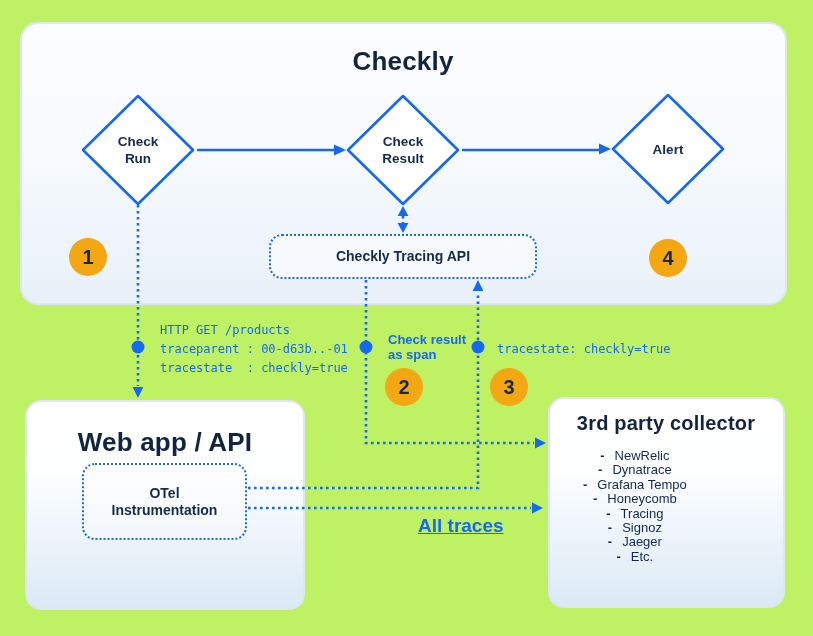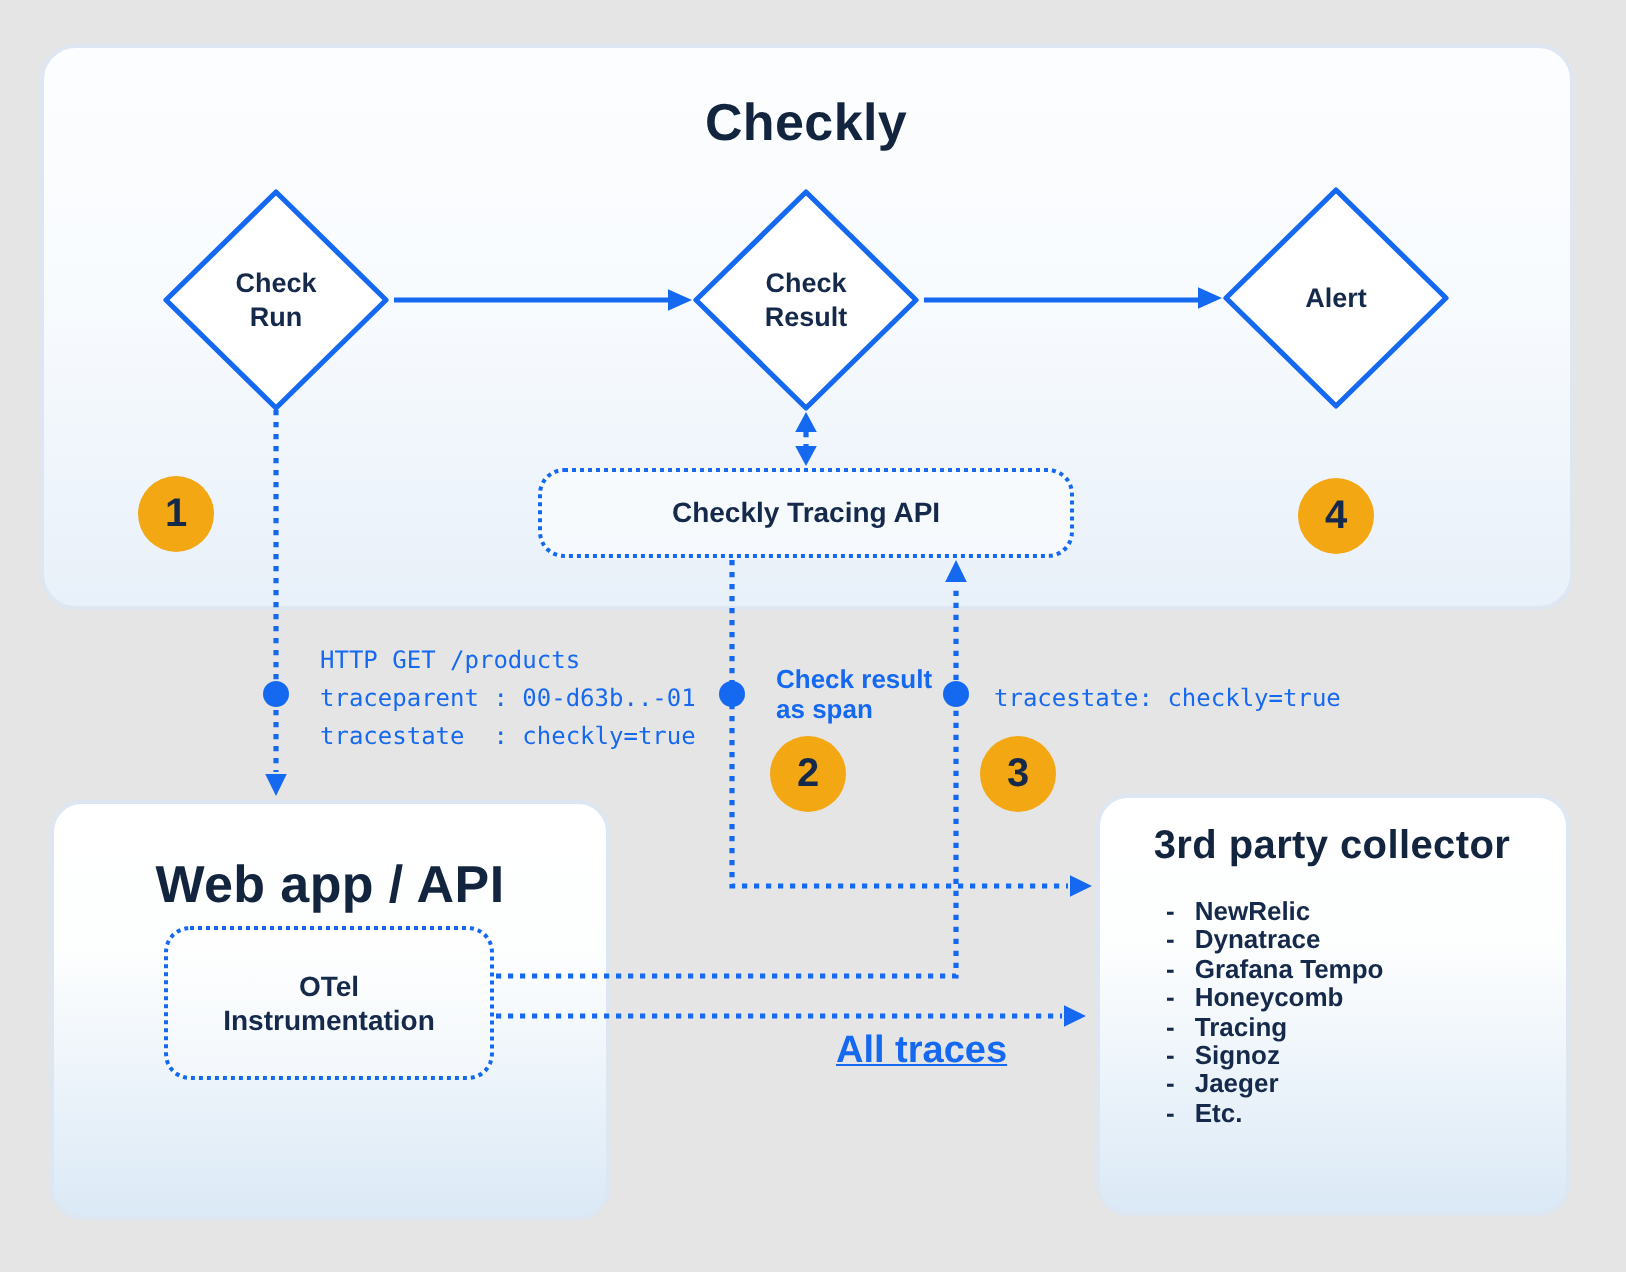--- a/index.html
+++ b/index.html
@@ -1,17 +1,17 @@
 <!DOCTYPE html>
 <html><head>
 <meta charset="utf-8">
 <style>
   html,body{margin:0;padding:0;background:#ffffff;}
   .stage{
-    position:relative;width:813px;height:636px;background:#e5e5e5;overflow:hidden;
+    position:relative;width:813px;height:636px;background:#bef264;overflow:hidden;
     font-family:"Liberation Sans",sans-serif;color:#16294a;
   }
   
   .panel{position:absolute;border:2px solid #dde6f1;box-sizing:border-box;}
   .panel-checkly{
     left:20px;top:22px;width:767px;height:283px;border-radius:18px;
     background:linear-gradient(180deg,#fcfdfe 0%,#f8fbfe 45%,#e8f0f9 100%);
   }
   .panel-webapp{
     left:25px;top:400px;width:280px;height:210px;border-radius:16px;
@@ -58,21 +58,21 @@
     line-height:19px;color:#1569f0;white-space:pre;
   }
   .edge-label-bold{
     position:absolute;font-size:13px;font-weight:700;color:#1569f0;
     line-height:14.5px;white-space:pre-line;
   }
 
   
   .collector-list{
     position:absolute;left:583px;top:449px;margin:0;padding:0;list-style:none;
-    font-size:13px;font-weight:700;color:#15294b;line-height:14.4px;
+    font-size:13px;font-weight:400;color:#15294b;line-height:14.4px;text-align:center;
   }
   .collector-list li{margin:0;padding:0;}
   .collector-list li::before{content:"-";font-weight:700;margin-right:10px;}
 
   
   .wires{position:absolute;left:0;top:0;pointer-events:none;}
   .wire-solid{stroke:#1569f0;stroke-width:2.6;fill:none;}
   .wire-dotted{stroke:#1569f0;stroke-width:2.6;fill:none;stroke-dasharray:2.6 3.4;}
   .diamond{fill:#ffffff;stroke:#1569f0;stroke-width:2.6;stroke-linejoin:round;}
   .arrowhead{fill:#1569f0;}

